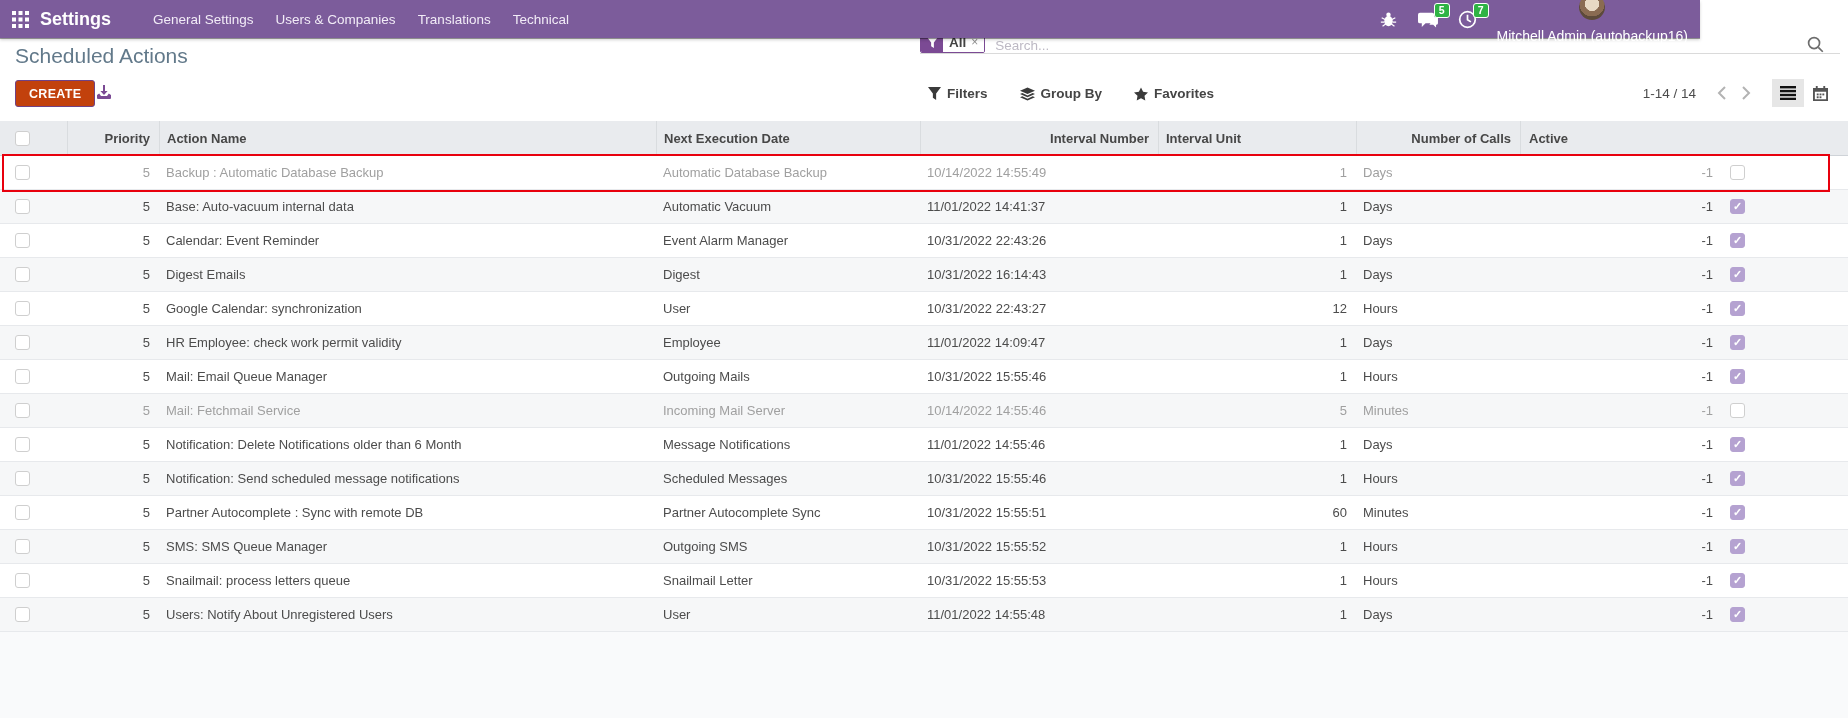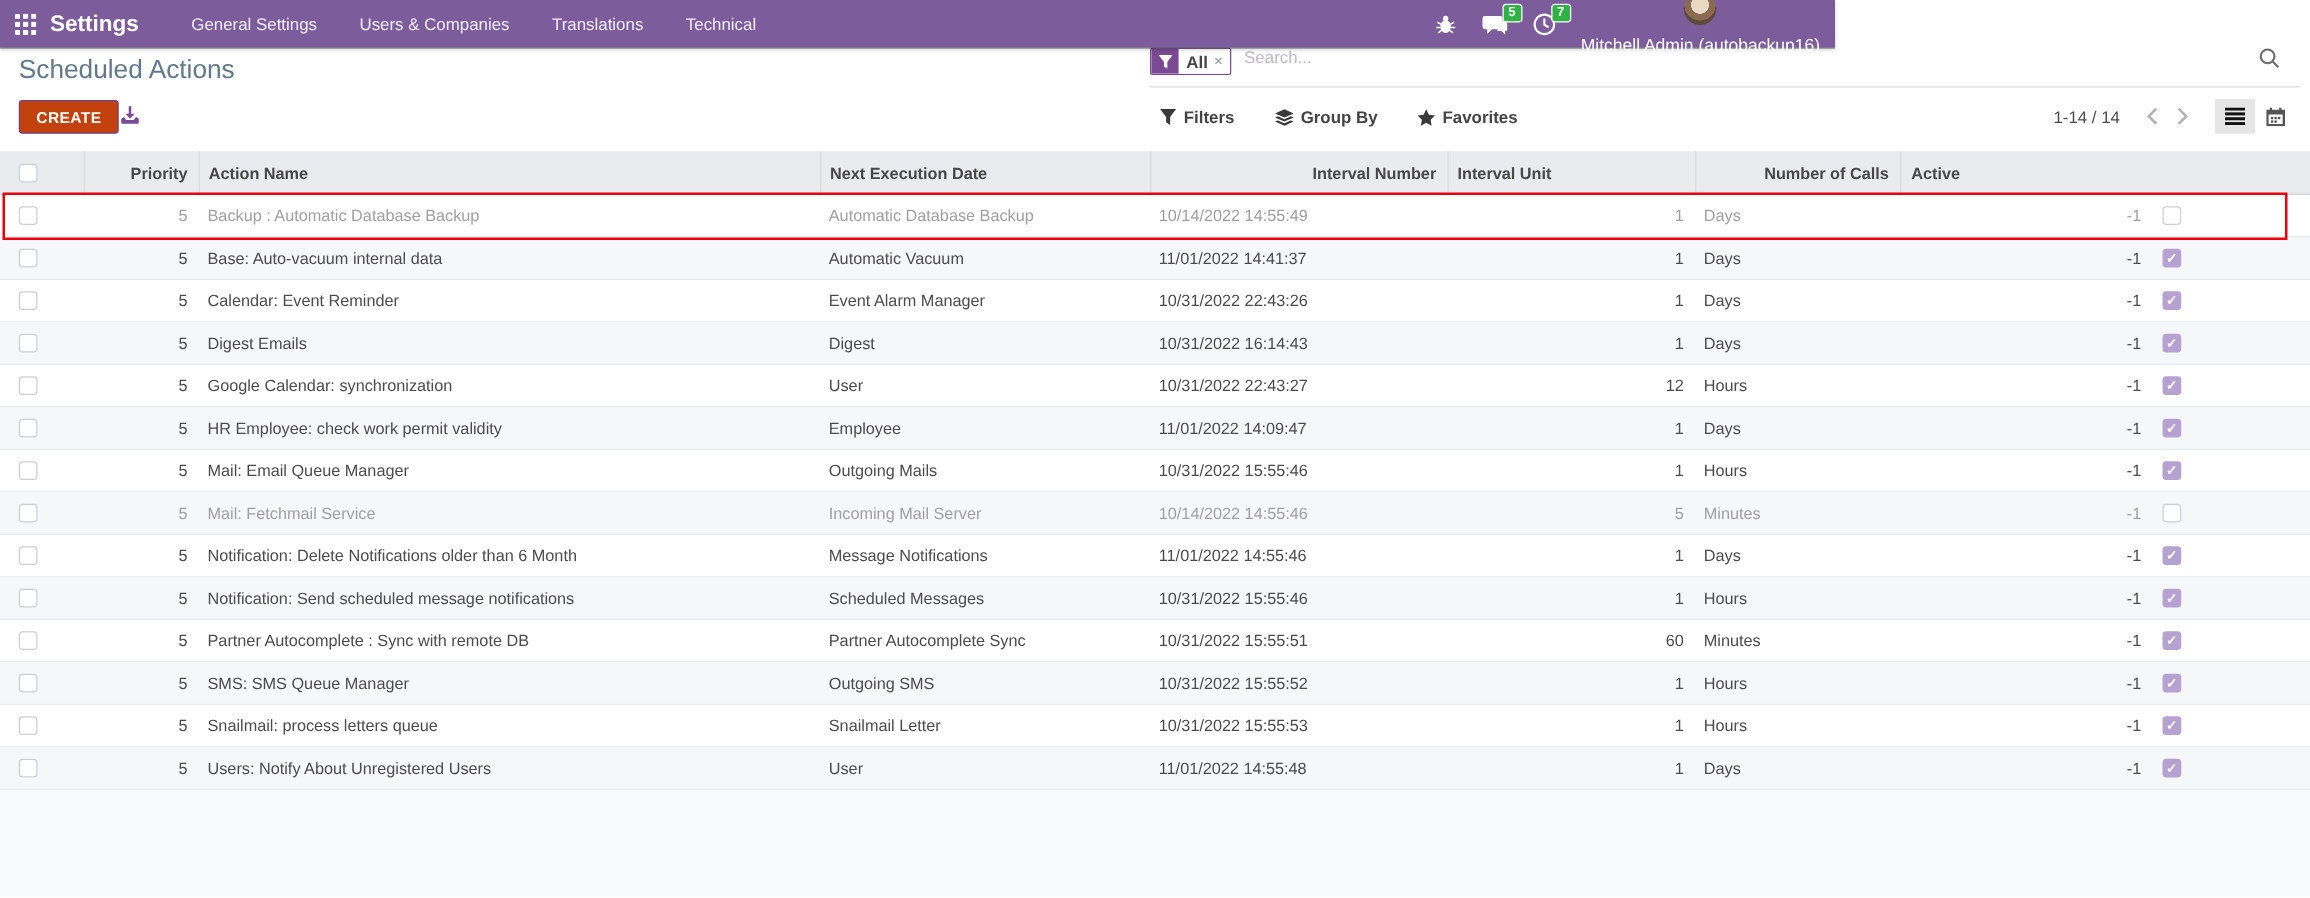--- a/index.html
+++ b/index.html
@@ -1,41 +1,41 @@
 <!DOCTYPE html>
 <html><head>
 <meta charset="utf-8">
 <style>
   * { box-sizing: border-box; margin: 0; padding: 0; }
   html,body { width:1848px; height:718px; overflow:hidden; background:#fff;
     font-family:"Liberation Sans", sans-serif; color:#4c4c4c; }
   .page { position:relative; width:1848px; height:718px; }
 
   
-  .topbar { position:absolute; top:0; left:0; width:1468px; height:38px;
+  .topbar { position:absolute; top:0; left:0; width:1700px; height:38px;
     background:#7c5c9b; display:flex; align-items:center;
     box-shadow:0 1px 0 rgba(0,0,0,.35), 0 2px 3px rgba(0,0,0,.18); z-index:5; }
   .apps-btn { width:40px; height:38px; display:flex; align-items:center; justify-content:center; cursor:pointer; }
   .brand { color:#fff; font-size:18px; font-weight:700; margin-right:42px; cursor:pointer; }
-  .topnav { display:flex; gap:34px; }
+  .topnav { display:flex; gap:22px; }
   .topnav .nav-item { color:#f2ecf7; font-size:13.5px; cursor:pointer; }
   .topbar-right { position:absolute; right:12px; top:0; height:38px; display:flex; align-items:center; gap:20px; }
   .tb-icon { position:relative; display:flex; align-items:center; justify-content:center; cursor:pointer; color:#fff; }
   .badge { position:absolute; top:-7px; right:-12px; min-width:16px; height:15px; padding:0 4px;
     background:#2fb344; border:1px solid #fff; border-radius:3px; color:#fff; font-size:10.5px;
     font-weight:700; display:flex; align-items:center; justify-content:center; }
   .user-menu { display:flex; align-items:center; gap:8px; cursor:pointer;flex-direction:column; }
   .avatar { width:26px; height:26px; border-radius:50%;
     background:radial-gradient(circle at 50% 38%, #e8d9c4 0 34%, #8a6b52 35% 60%, #5d4a3a 61% 100%); }
   .user-name { color:#fff; font-size:14px; }
 
   
   .page-title { position:absolute; left:15px; top:44px; font-size:21px; font-weight:400; color:#62798a; }
-  .search-zone { position:absolute; left:920px; top:38px; width:920px; height:32px;
-    border-bottom:1px solid #dadada; display:flex; align-items:flex-start; }
+  .search-zone { position:absolute; left:920px; top:38px; width:920px; height:16px;
+    border-bottom:1px solid #dadada; display:flex; align-items:flex-end; }
   .facet { display:flex; align-items:stretch; height:22px; border:1px solid #7b4a94; border-radius:2px; overflow:hidden; }
   .facet-icon { width:22px; background:#7b4a94; display:flex; align-items:center; justify-content:center; }
   .facet-body { display:flex; align-items:center; gap:5px; padding:0 6px; background:#fff; }
   .facet-label { font-size:13.5px; color:#444; font-weight:700; }
   .facet-remove { font-size:12px; color:#8f8f8f; cursor:pointer; line-height:1; }
   .search-input { flex:1; border:none; outline:none; background:transparent; margin-left:10px;
     font-size:13.5px; color:#4c4c4c; font-family:"Liberation Sans", sans-serif; }
   .search-input::placeholder { color:#bdb9c4; }
   .magnifier { margin-right:16px; color:#6d6d6d; cursor:pointer; display:flex; }
 

